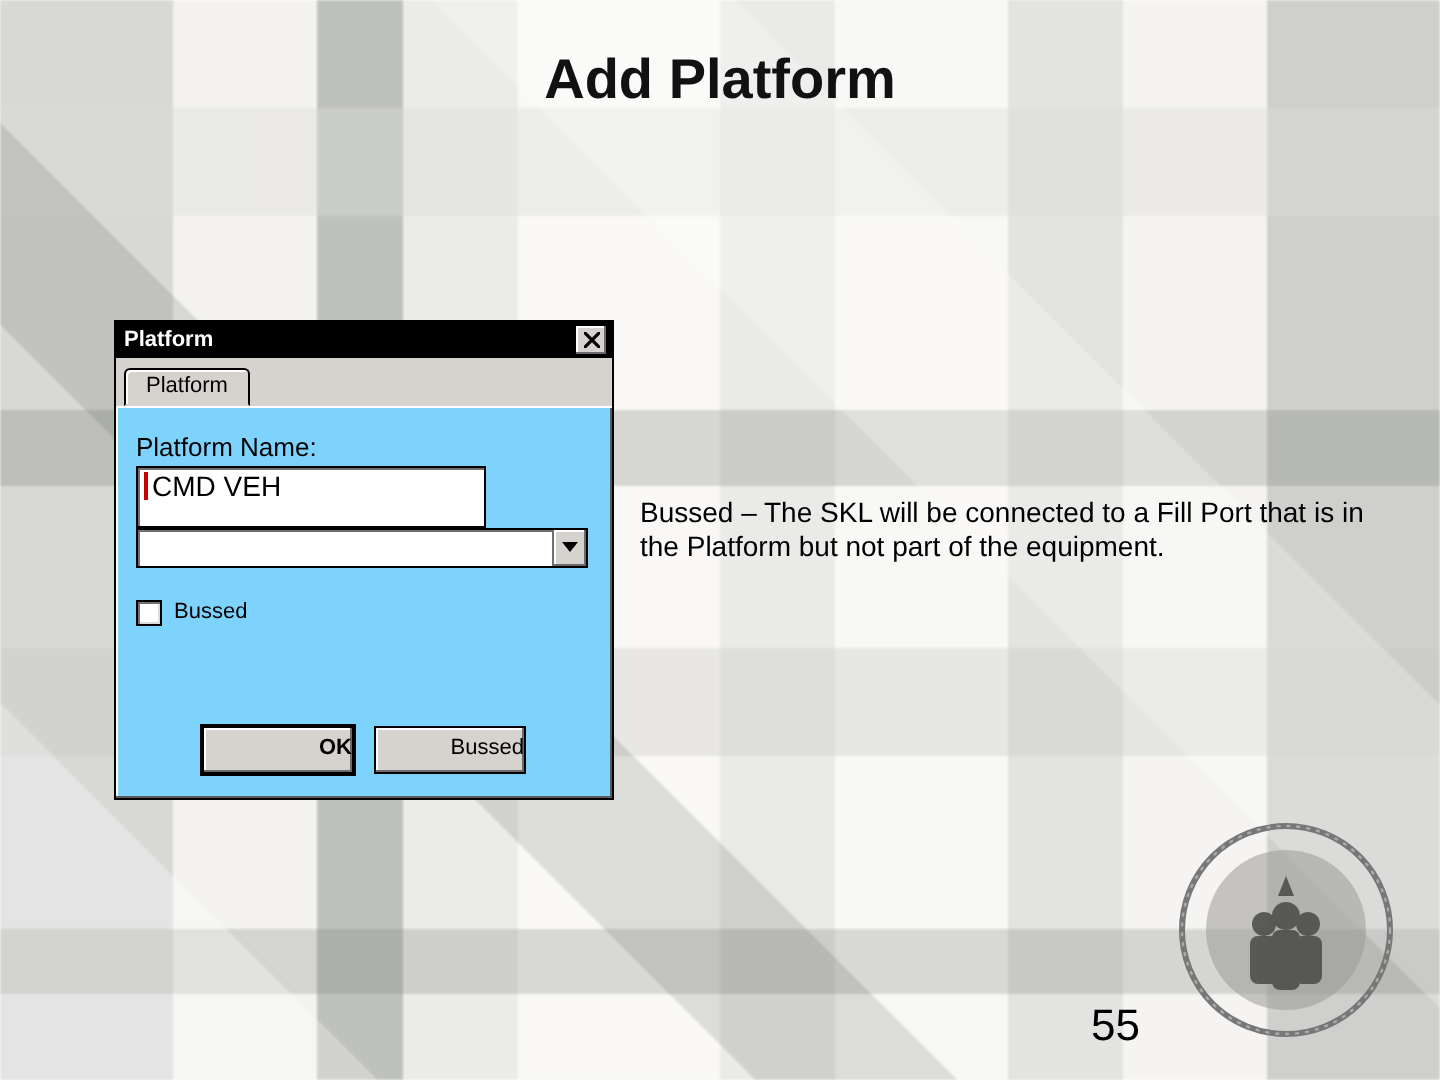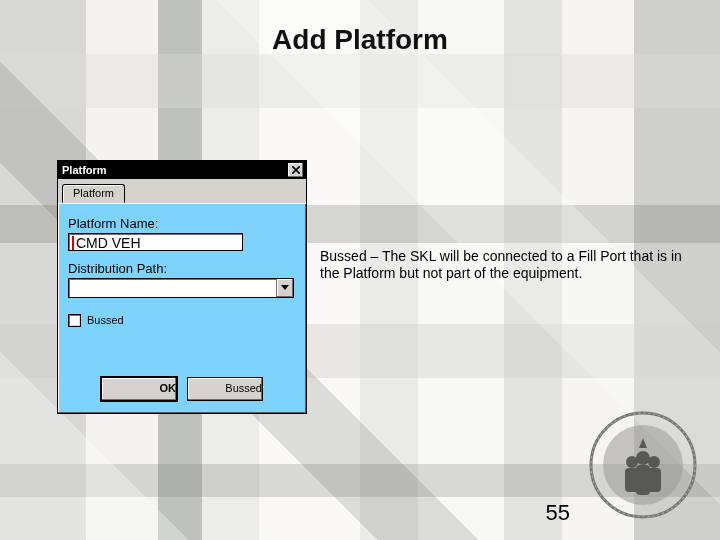--- a/index.html
+++ b/index.html
@@ -116,21 +116,21 @@
   }
   .lbl {
     display: block;
     margin-top: 4px;
     margin-bottom: 2px;
     font-size: 13px;
   }
 
   .txt {
     width: 175px;
-    height: 18px;
+    height: 31px;
     padding: 1px 3px;
     font: 14px Arial, sans-serif;
     border: 1px solid #000;
     box-shadow: inset 1px 1px 0 #707070, inset -1px -1px 0 #fff;
     background: #fff;
     box-sizing: border-box;
   }
 
   .combo {
     margin-top: 0;
@@ -243,21 +243,20 @@
     <div class="tab-row">
       <div class="tab">Platform</div>
     </div>
 
     <div class="form">
       <span class="lbl">Platform Name:</span>
       <div class="txt">
         <span class="caret"></span><span>CMD VEH</span>
       </div>
 
-      <span class="lbl" style="margin-top:10px">Distribution Path:</span>
       <div class="combo">
         <div class="field"></div>
         <div class="dd">
           <svg viewBox="0 0 8 6">
             <path d="M0 0 L4 5 L8 0 Z" fill="#000"></path>
           </svg>
         </div>
       </div>
 
       <div class="chk-row">

